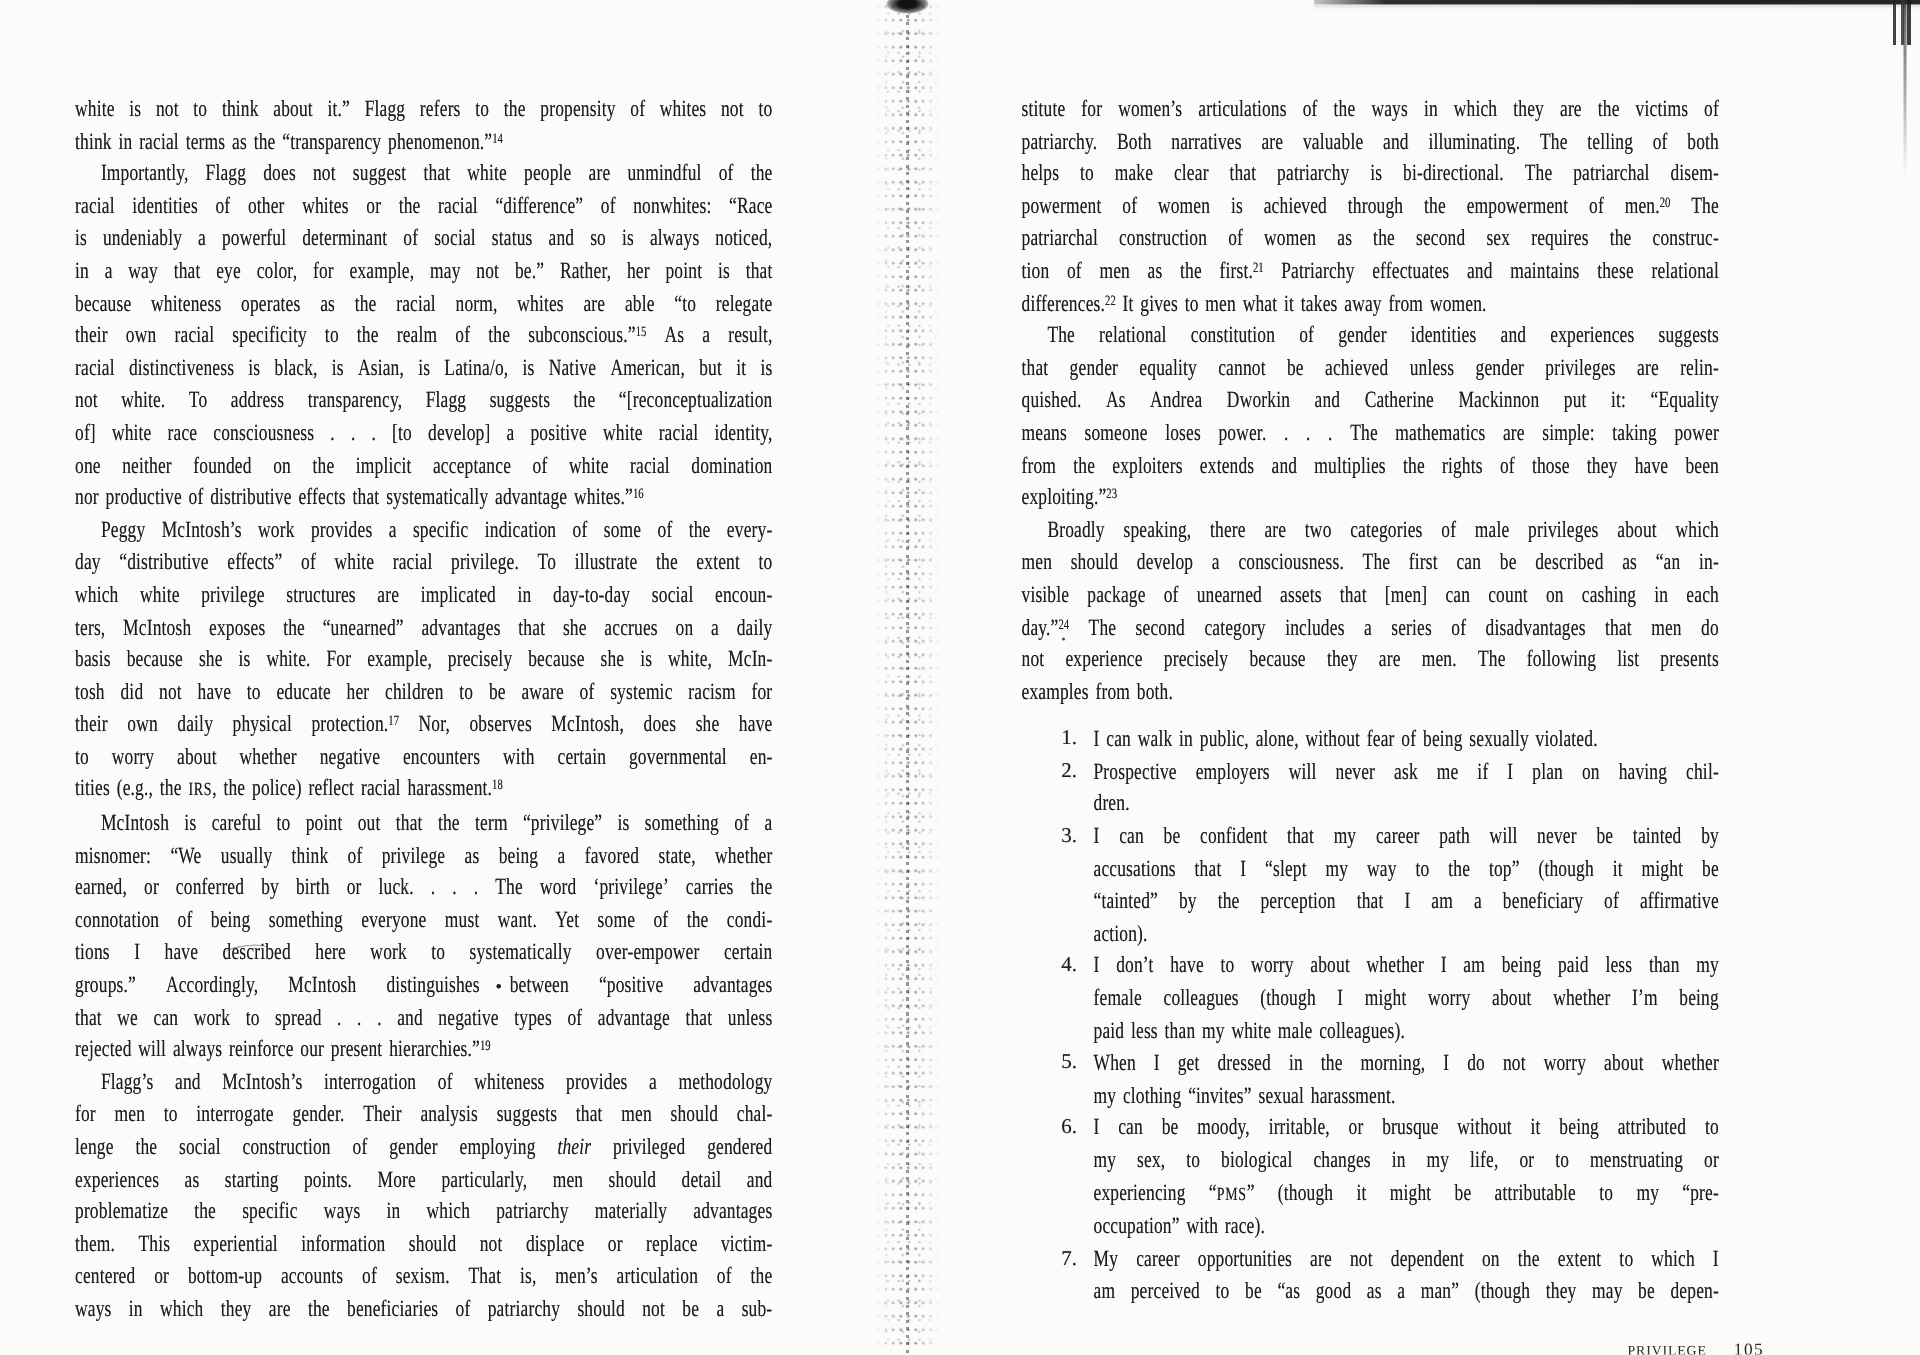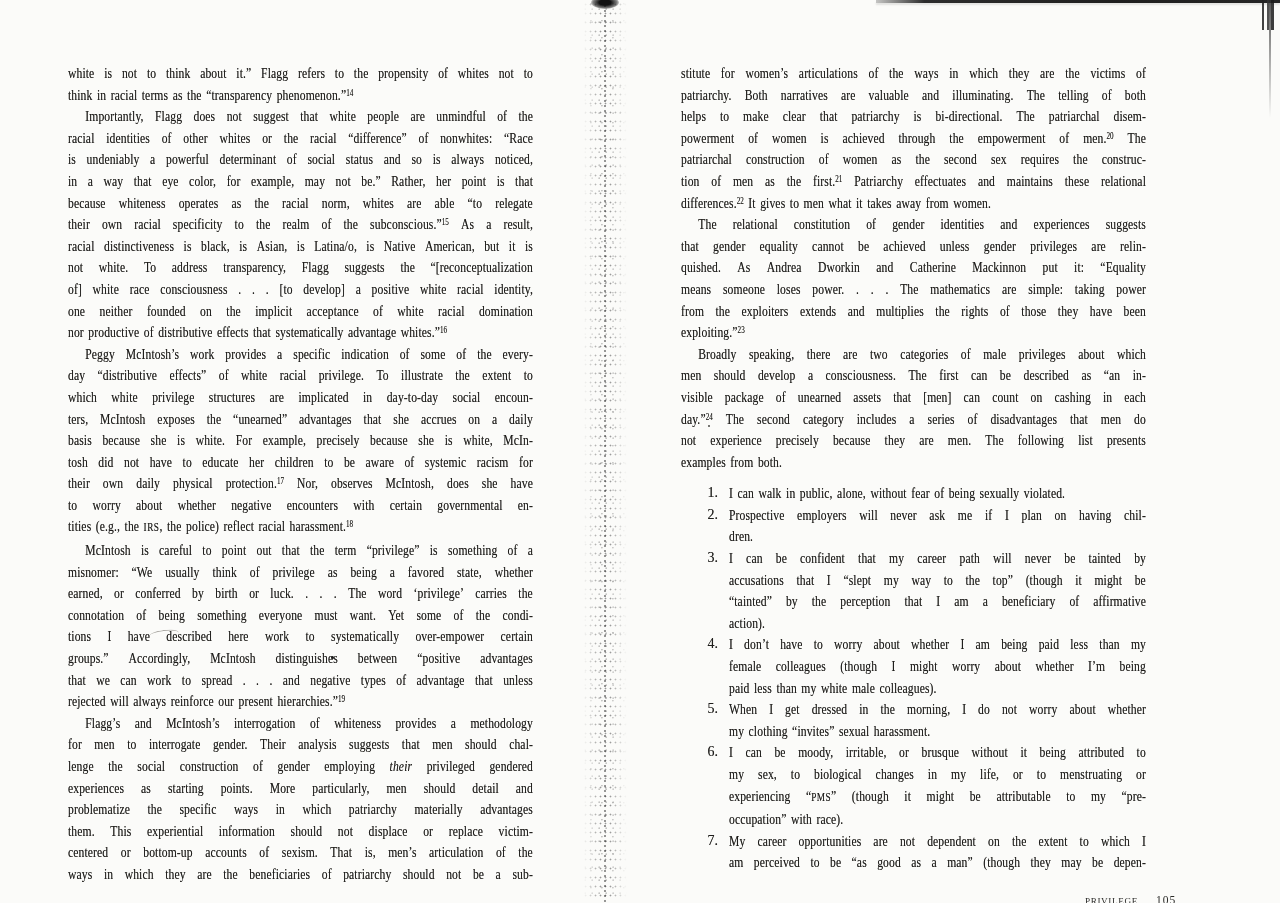--- a/index.html
+++ b/index.html
@@ -6,21 +6,21 @@
   body{
     width:1280px;height:903px;
     background:var(--paper,#fbfbf9);
     overflow:hidden;
     position:relative;
     font-family:"Liberation Serif","DejaVu Serif",serif;
     color:var(--ink,#1e1d1b);
   }
   
   .page{position:absolute;top:62px;}
-  #left-page{left:68px;width:470px;}
+  #left-page{left:50px;width:470px;}
   #right-page{left:681px;width:470px;}
   .para{margin:0;}
   .tl{
     box-sizing:border-box;
     width:620px;
     transform:scaleX(0.75);
     transform-origin:0 0;
     font-size:15.5px;
     line-height:21.6px;
     letter-spacing:.15px;

